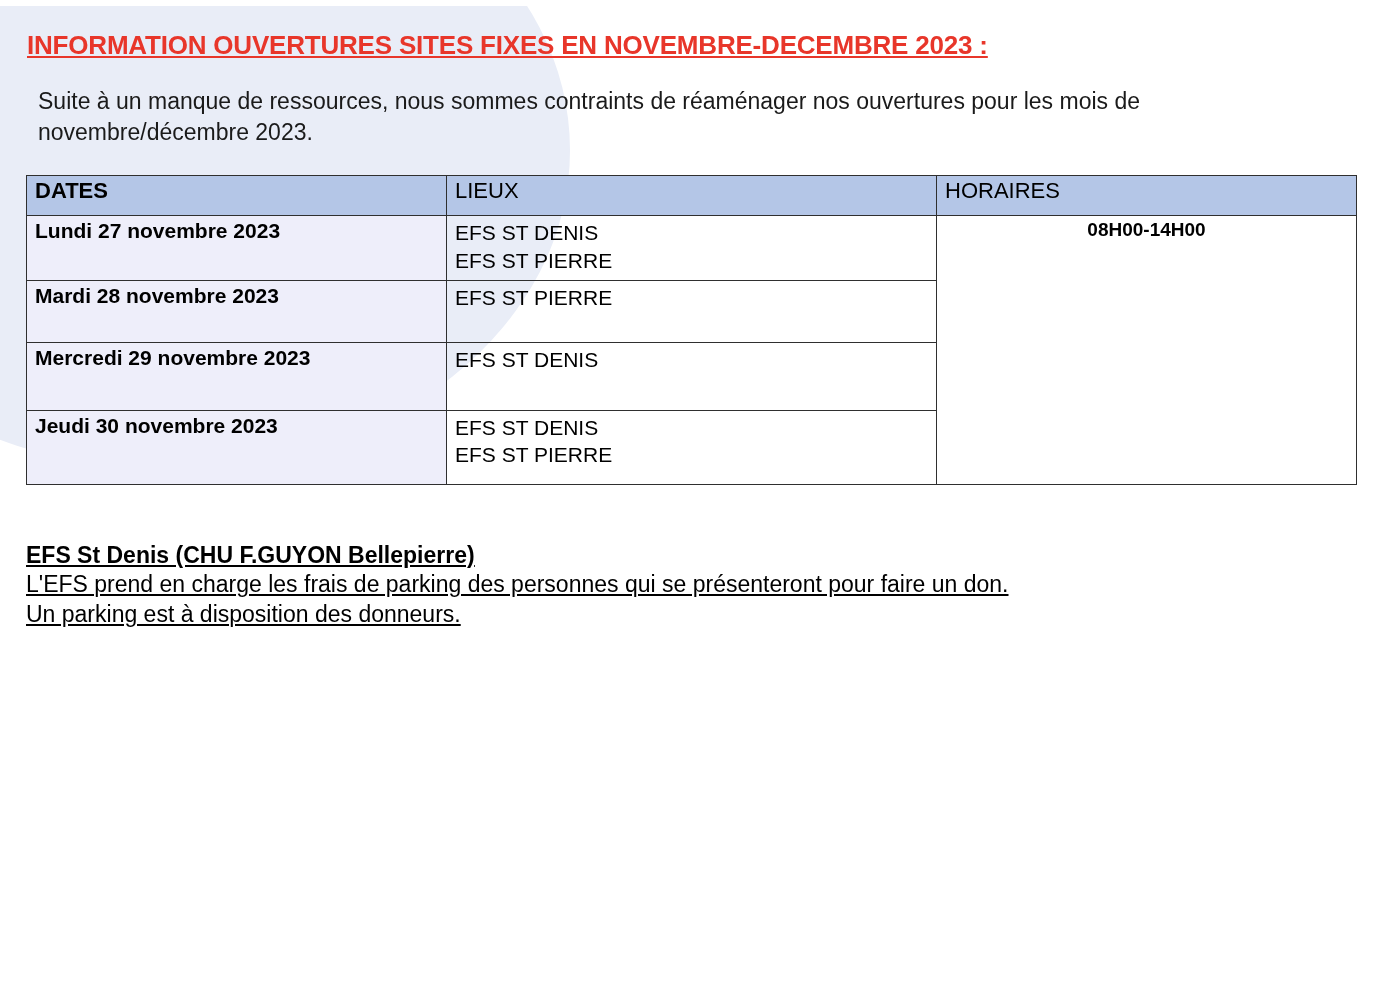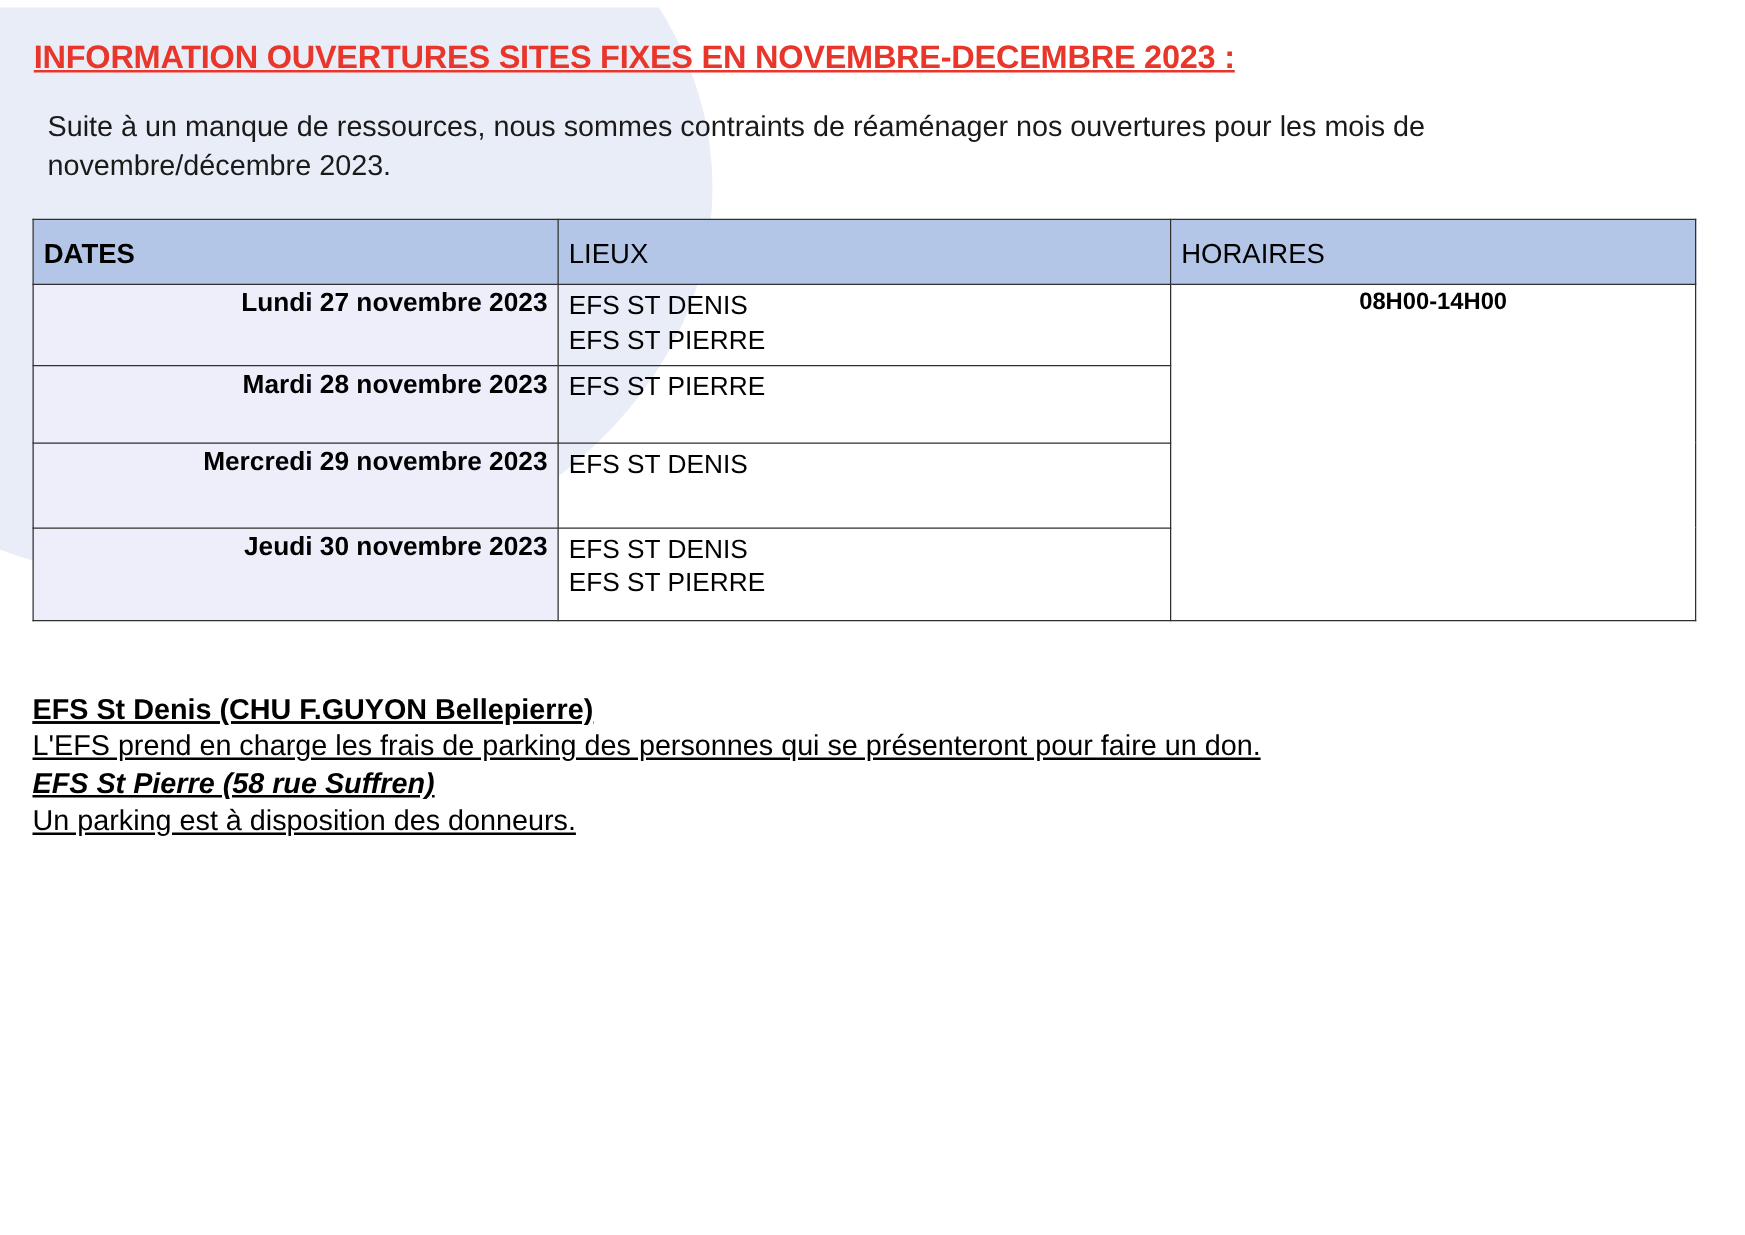--- a/index.html
+++ b/index.html
@@ -70,33 +70,32 @@
     border: 1px solid #2f2f2f;
     vertical-align: top;
     padding: 3px 8px 5px 8px;
   }
   table.planning thead th {
     background: #b4c6e7;
     font-weight: normal;
     font-size: 22px;
     text-align: left;
     height: 32px;
-    padding-top: 14px;
+    padding-top: 2px;
     color: #000;
   }
   table.planning thead th.dates-head {
     font-weight: bold;
   }
   td.date-cell {
     font-weight: bold;
     font-size: 21px;
     background: #eeeefa;
     padding-top: 6px;
     padding-left: 10px;
-    text-align: right;
   }
   td.lieux-cell {
     font-size: 21px;
     line-height: 1.32;
     padding-top: 9px;
     padding-left: 10px;
   }
   td.horaires-cell {
     font-weight: bold;
     font-size: 19px;
@@ -197,18 +196,17 @@
           <div>EFS ST DENIS</div>
           <div>EFS ST PIERRE</div>
         </td>
       </tr>
     </tbody>
   </table>
 
   <div class="notes">
     <div class="bold-ul">EFS St Denis (CHU F.GUYON Bellepierre)</div>
     <div class="plain">L'EFS prend en charge les frais de parking des personnes qui se présenteront pour faire un don.</div>
-    <div class="bold-italic">EFS St Pierre (58 rue Suffren)</div>
     <div class="plain">Un parking est à disposition des donneurs.</div>
   </div>
 
 
 </div>
 
 </body></html>

